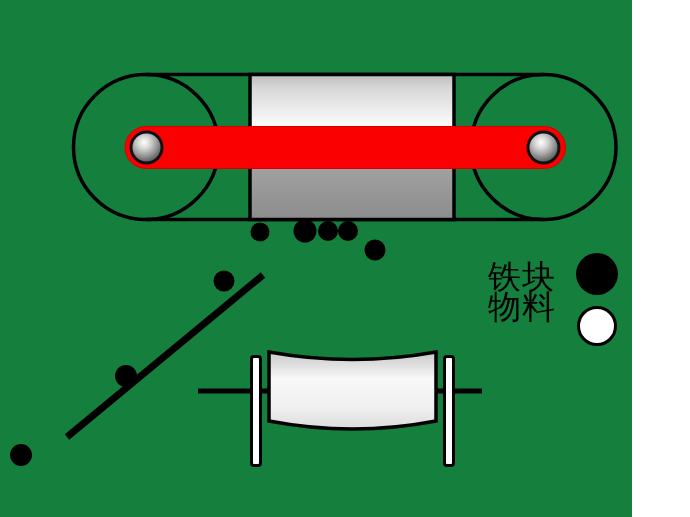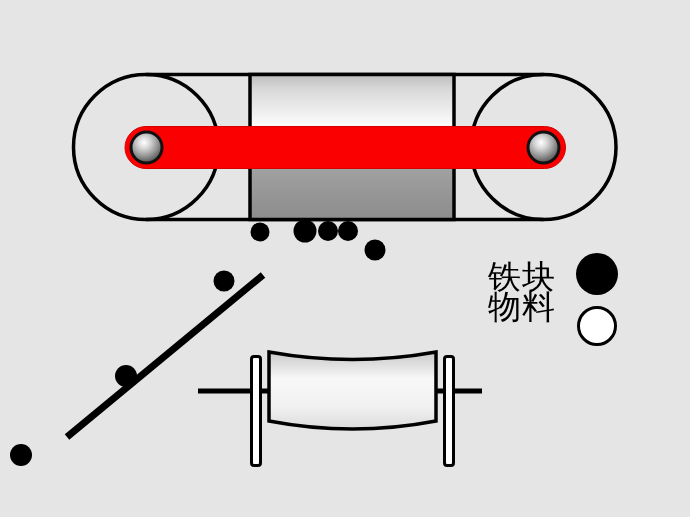--- a/index.html
+++ b/index.html
@@ -1,17 +1,17 @@
 <!DOCTYPE html>
 <html><head>
 <meta charset="utf-8">
 <style>
   html,body{margin:0;padding:0;background:#fff;}
   .canvas{
-    position:relative;width:690px;height:517px;background:#e5e5e5;overflow:hidden;
+    position:relative;width:632px;height:517px;background:#15803d;overflow:hidden;
     font-family:"Liberation Sans","DejaVu Sans",sans-serif;
   }
   .canvas svg{position:absolute;left:0;top:0;}
   .legend-label{
     position:absolute;left:488px;font-size:33px;line-height:1;color:#000;
     letter-spacing:1px;white-space:nowrap;
   }
   .label-iron{top:260px;}
   .label-material{top:290px;}
   .swatch{position:absolute;border-radius:50%;box-sizing:border-box;}

